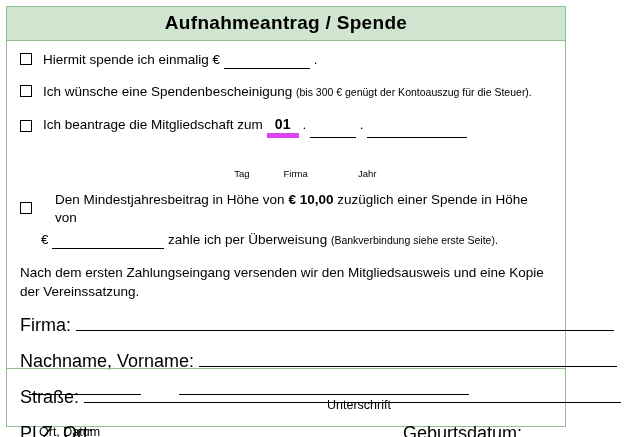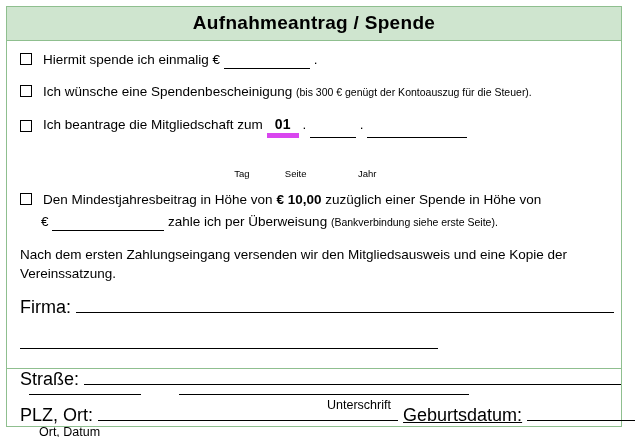--- a/index.html
+++ b/index.html
@@ -9,21 +9,21 @@
   body {
     width: 636px;
     height: 437px;
     background: #ffffff;
     font-family: "Liberation Sans", sans-serif;
     color: #000000;
     overflow: hidden;
   }
   .form {
     position: relative;
-    width: 616px;
+    width: 560px;
     height: 421px;
     margin: 6px 6px;
     border: 1px solid #8fbf8f;
     box-sizing: border-box;
     background: #ffffff;
   }
   .title-bar {
     background: #cfe5cf;
     border-bottom: 1px solid #8fbf8f;
     text-align: center;
@@ -180,25 +180,25 @@
         <span>Ich beantrage die Mitgliedschaft zum</span>
         <span class="date-val">01</span>
         <span>.</span>
         <span class="line u-mid"></span>
         <span>.</span>
         <span class="line u-xwide"></span>
       </span>
     </div>
     <div class="date-caps">
       <span class="cap-tag">Tag</span>
-      <span class="cap-monat">Seite</span>
+      <span class="cap-monat">Firma</span>
       <span class="cap-jahr">Jahr</span>
     </div>
 
-    <div class="row" style="margin-top:12px; margin-bottom:4px;">
+    <div class="row" style="margin-top:12px; margin-bottom:4px;gap:12px;">
       <span class="cb"></span>
       <span class="txt">
         <span>Den Mindestjahresbeitrag in Höhe von</span>
         <span class="bold">€ 10,00</span>
         <span>zuzüglich einer Spende in Höhe von</span>
       </span>
     </div>
     <div class="block-indent txt" style="margin-bottom:14px;">
       <span>€</span>
       <span class="line" style="width:112px;"></span>
@@ -207,20 +207,21 @@
     </div>
 
     <div class="para">Nach dem ersten Zahlungseingang versenden wir den Mitgliedsausweis und eine Kopie der Vereinssatzung.</div>
 
     <div class="field-row">
       <span class="lbl">Firma:</span>
       <span class="fill" style="width:538px;"></span>
     </div>
 
     <div class="field-row">
+      <span class="lbl">Nachname, Vorname:</span>
       <span class="fill" style="width:418px;"></span>
     </div>
 
     <div class="field-row">
       <span class="lbl">Straße:</span>
       <span class="fill" style="width:537px;"></span>
     </div>
 
     <div class="field-row">
       <span class="lbl">PLZ, Ort:</span>

